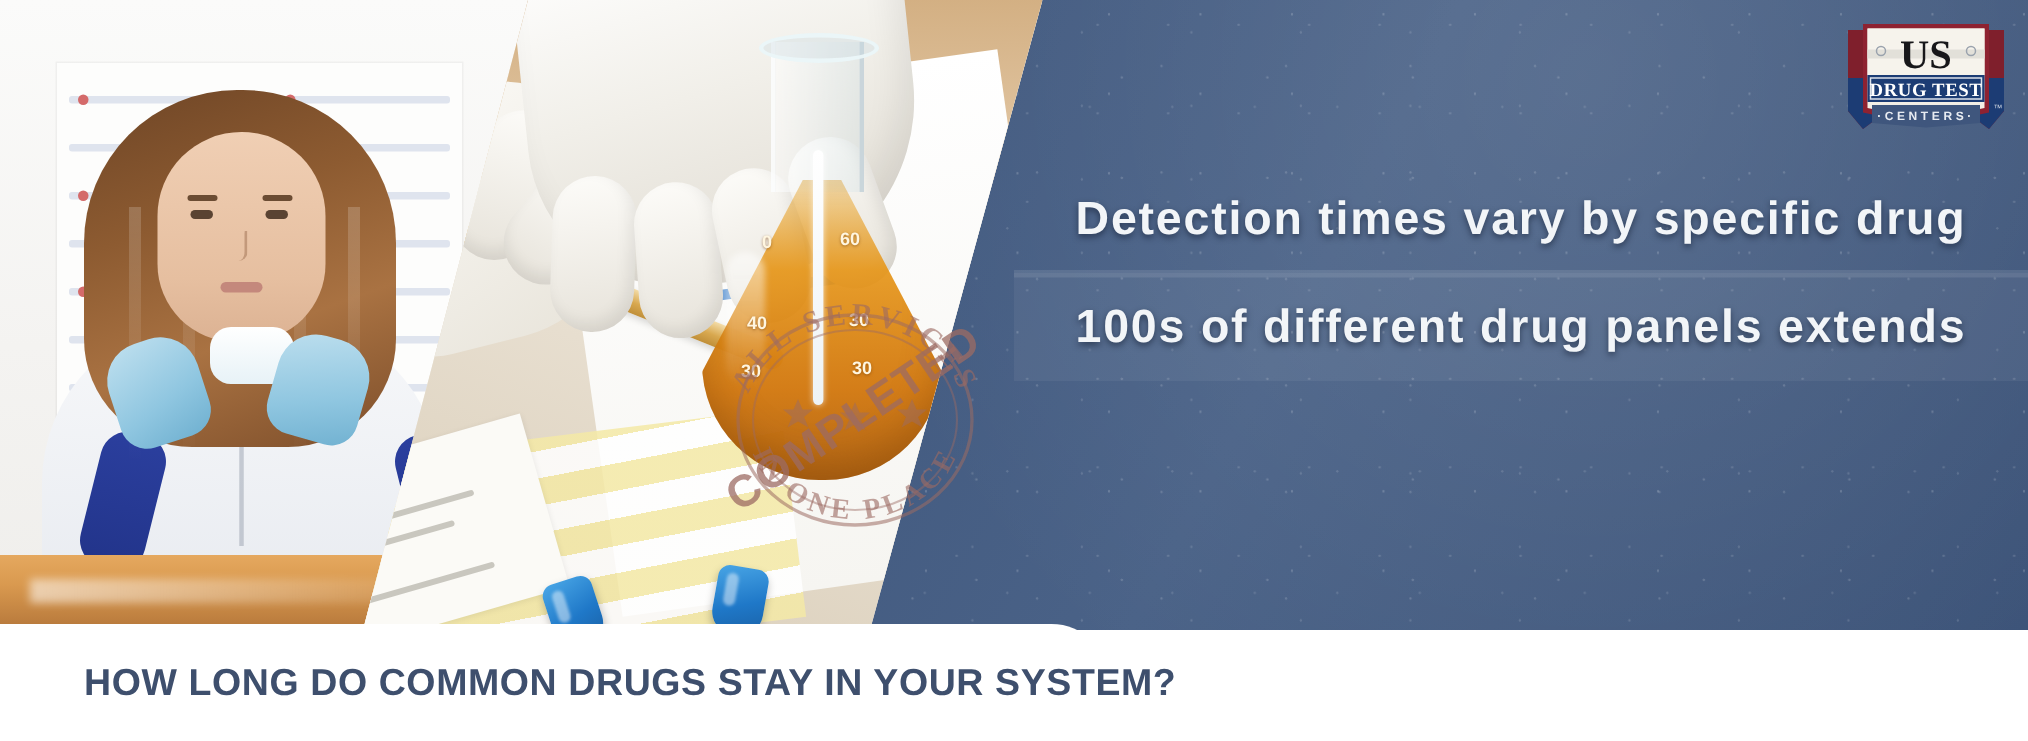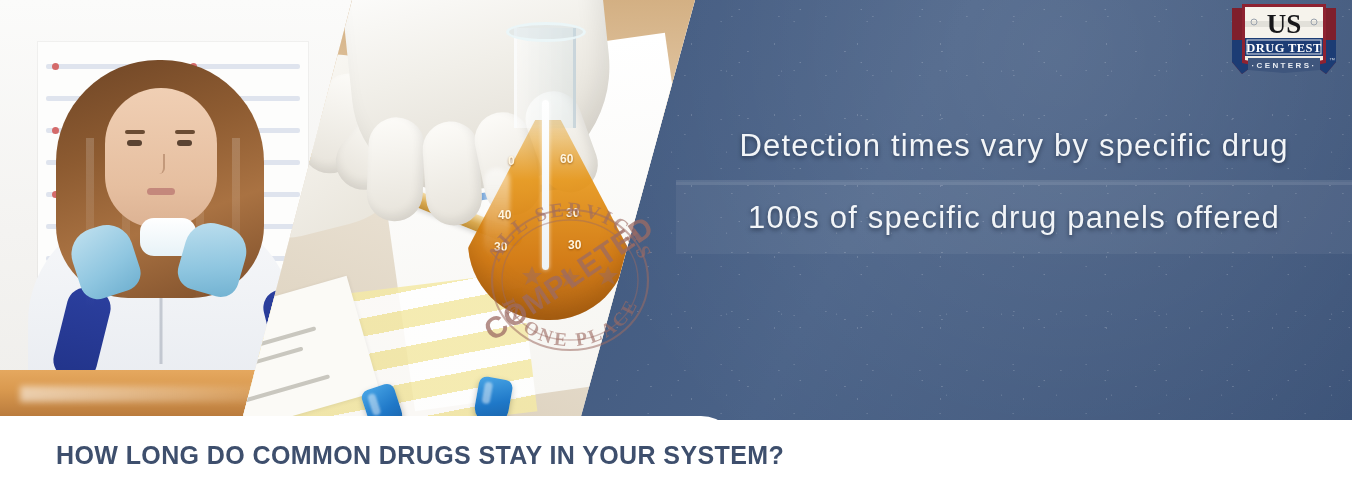--- a/index.html
+++ b/index.html
@@ -293,29 +293,29 @@
   }
   .tline.shade { background:rgba(255,255,255,.055); }
   .tline + .tline::before {
     content:"";
     position:absolute; left:0; right:0; top:-2px; height:5px;
     background:rgba(255,255,255,.10);
   }
   .tline span {
     color:#f2f5f8;
     font-size:31px;
-    font-weight:400;
+    font-weight:700;
     letter-spacing:1.2px;
     white-space:nowrap;
     text-shadow:0 2px 4px rgba(12,22,40,.55);
   }
 
   
   .logo {
-    position:absolute; right:12px; top:0;
+    position:absolute; right:12px; top:12px;
     width:112px; height:82px;
   }
 
   
   .bottom-bar {
     position:absolute;
     left:0; top:416px; width:740px; height:78px;
     background:#ffffff;
     border-radius:0 42px 42px 0;
     display:flex; align-items:center;
@@ -463,21 +463,21 @@
         <text x="100" y="92" text-anchor="middle" font-family="'Liberation Sans',sans-serif" font-size="30" font-weight="700" fill="#9c6b63" fill-opacity=".75" letter-spacing="1">COMPLETED</text>
       </g>
     </svg>
   </div>
 
   <div class="text-panel">
     <div class="tline">
       <span>Detection times vary by specific drug</span>
     </div>
     <div class="tline shade">
-      <span>100s of specific drug panels offered</span>
+      <span>100s of different drug panels extends</span>
     </div>
   </div>
 
   <div class="logo">
     <svg viewBox="0 0 112 82" width="112" height="82" aria-hidden="true">
 
       <path d="M4,8 L30,8 L30,62 L14,74 L4,62 Z" fill="#7f1f2c"></path>
       <path d="M108,8 L82,8 L82,62 L98,74 L108,62 Z" fill="#7f1f2c"></path>
       <path d="M4,40 L30,40 L30,62 L14,74 L4,62 Z" fill="#1c3c74"></path>
       <path d="M108,40 L82,40 L82,62 L98,74 L108,62 Z" fill="#1c3c74"></path>

